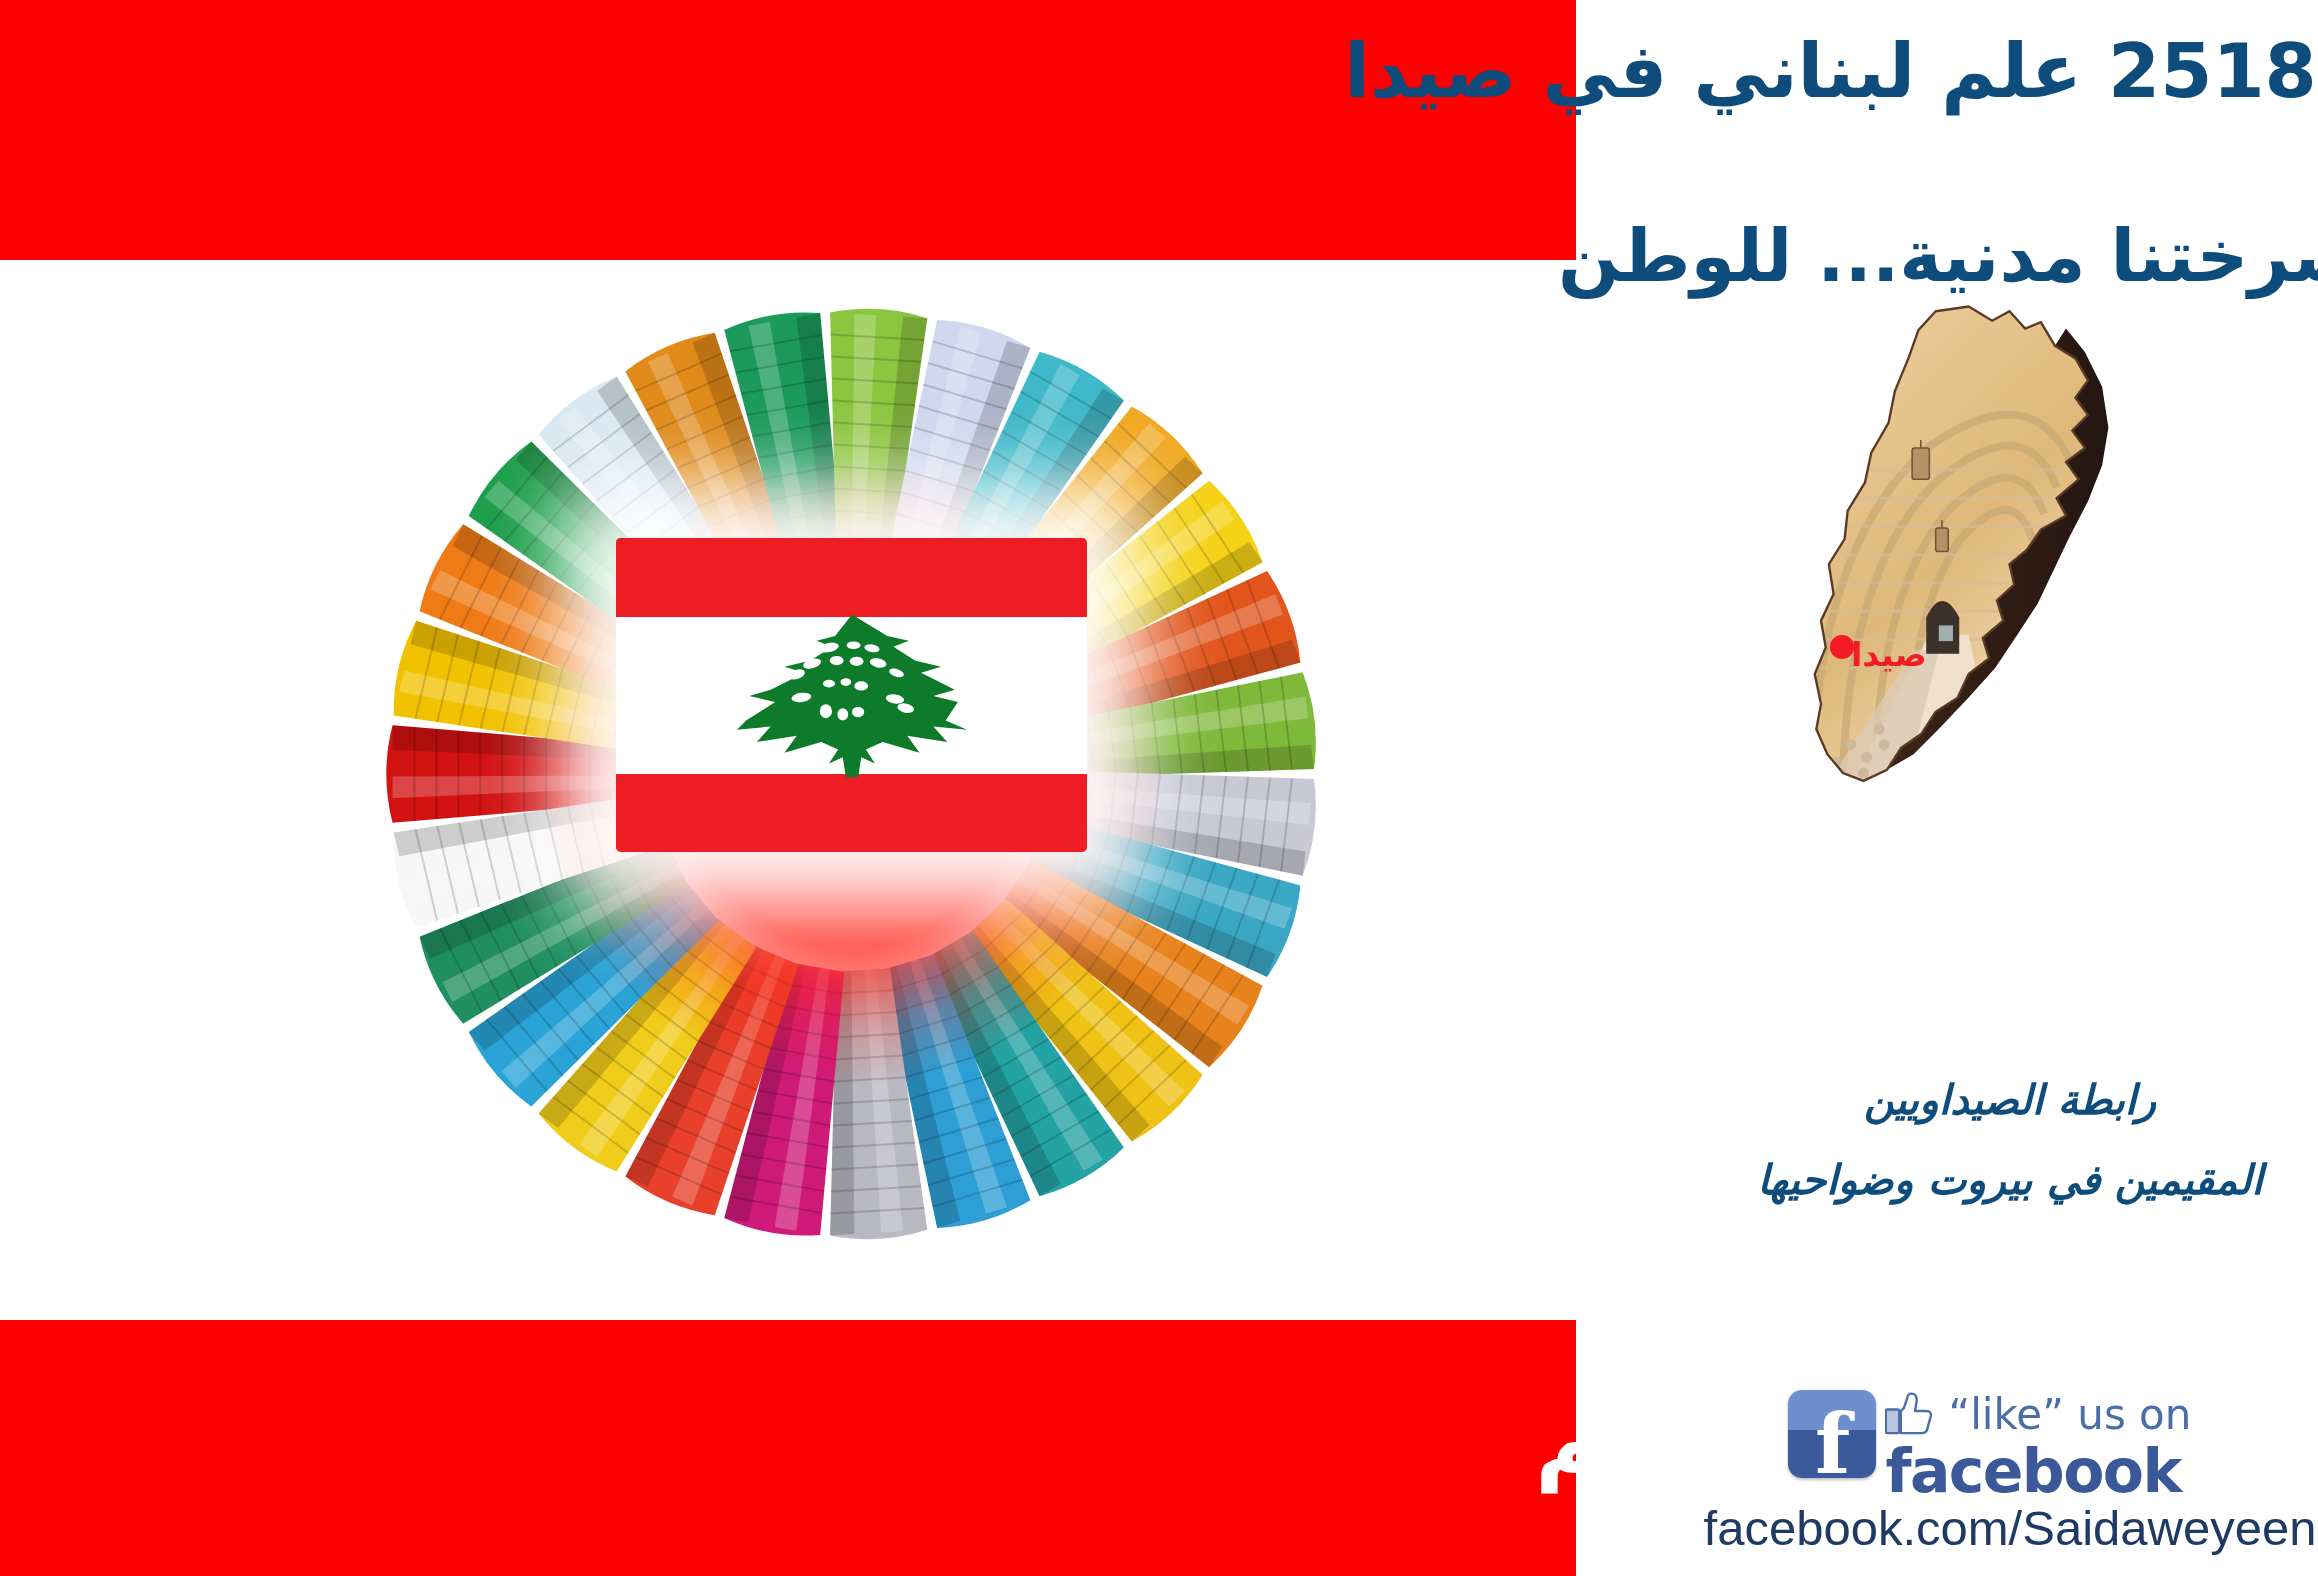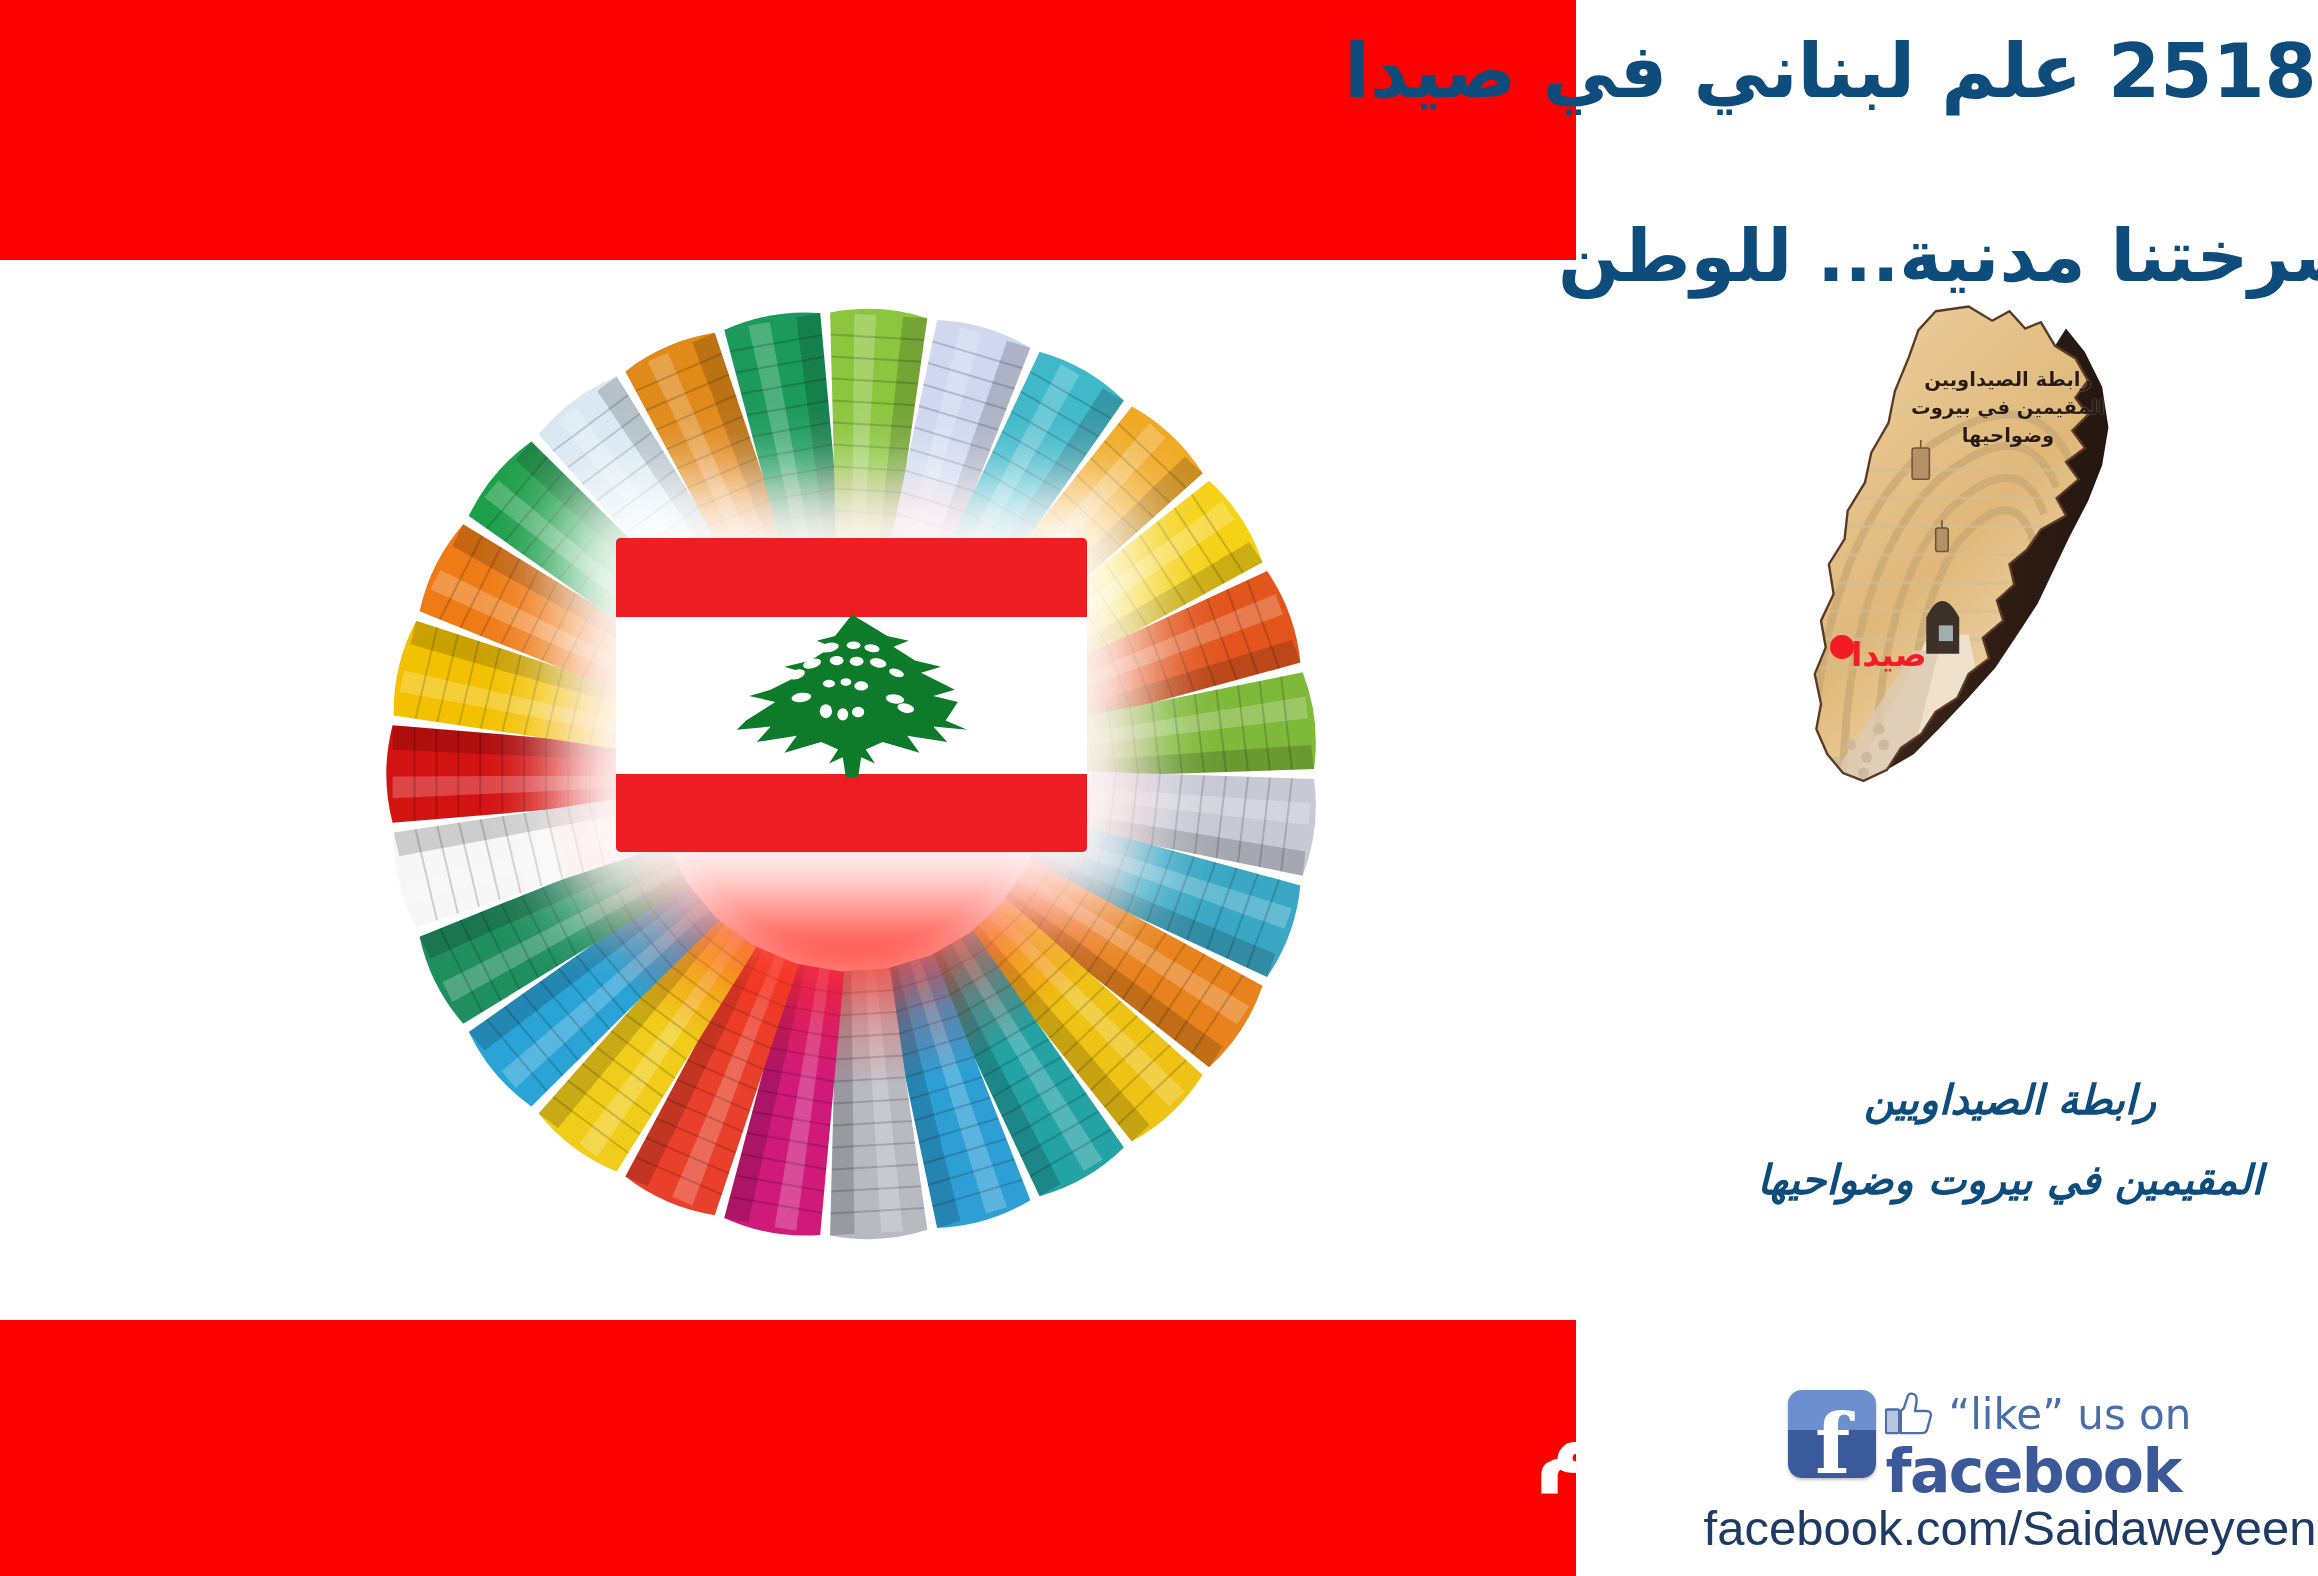--- a/index.html
+++ b/index.html
@@ -777,21 +777,20 @@
 
         <path d="M258 8 L300 2 L330 20 L352 8 L372 30 L392 22 L410 52 L436 68 L452 96
                  L436 118 L452 140 L432 160 L448 182 L424 200 L440 222 L412 246
                  L424 268 L392 286 L374 312 L352 330 L358 356 L336 376 L344 402
                  L318 424 L326 450 L300 470 L286 500 L258 518 L240 546 L214 564
                  L196 592 L166 606 L140 596 L120 572 L106 540 L112 508 L104 470
                  L118 436 L112 402 L128 368 L122 330 L142 298 L146 262 L168 226
                  L176 188 L198 150 L206 110 L224 66 L236 32 Z" fill="none" stroke="#5a3a24" stroke-width="3"></path>
       </svg>
 
-      <div id="map-inner-text">رابطة الصيداويين المقيمين في بيروت وضواحيها</div>
 
       <div id="saida-dot"></div>
       <div id="saida-label">صيدا</div>
     </div>
 
     <div id="org-line-1" class="org-line">رابطة الصيداويين</div>
     <div id="org-line-2" class="org-line">المقيمين في بيروت وضواحيها</div>
 
     <div id="fb-block">
       <div id="fb-row">

